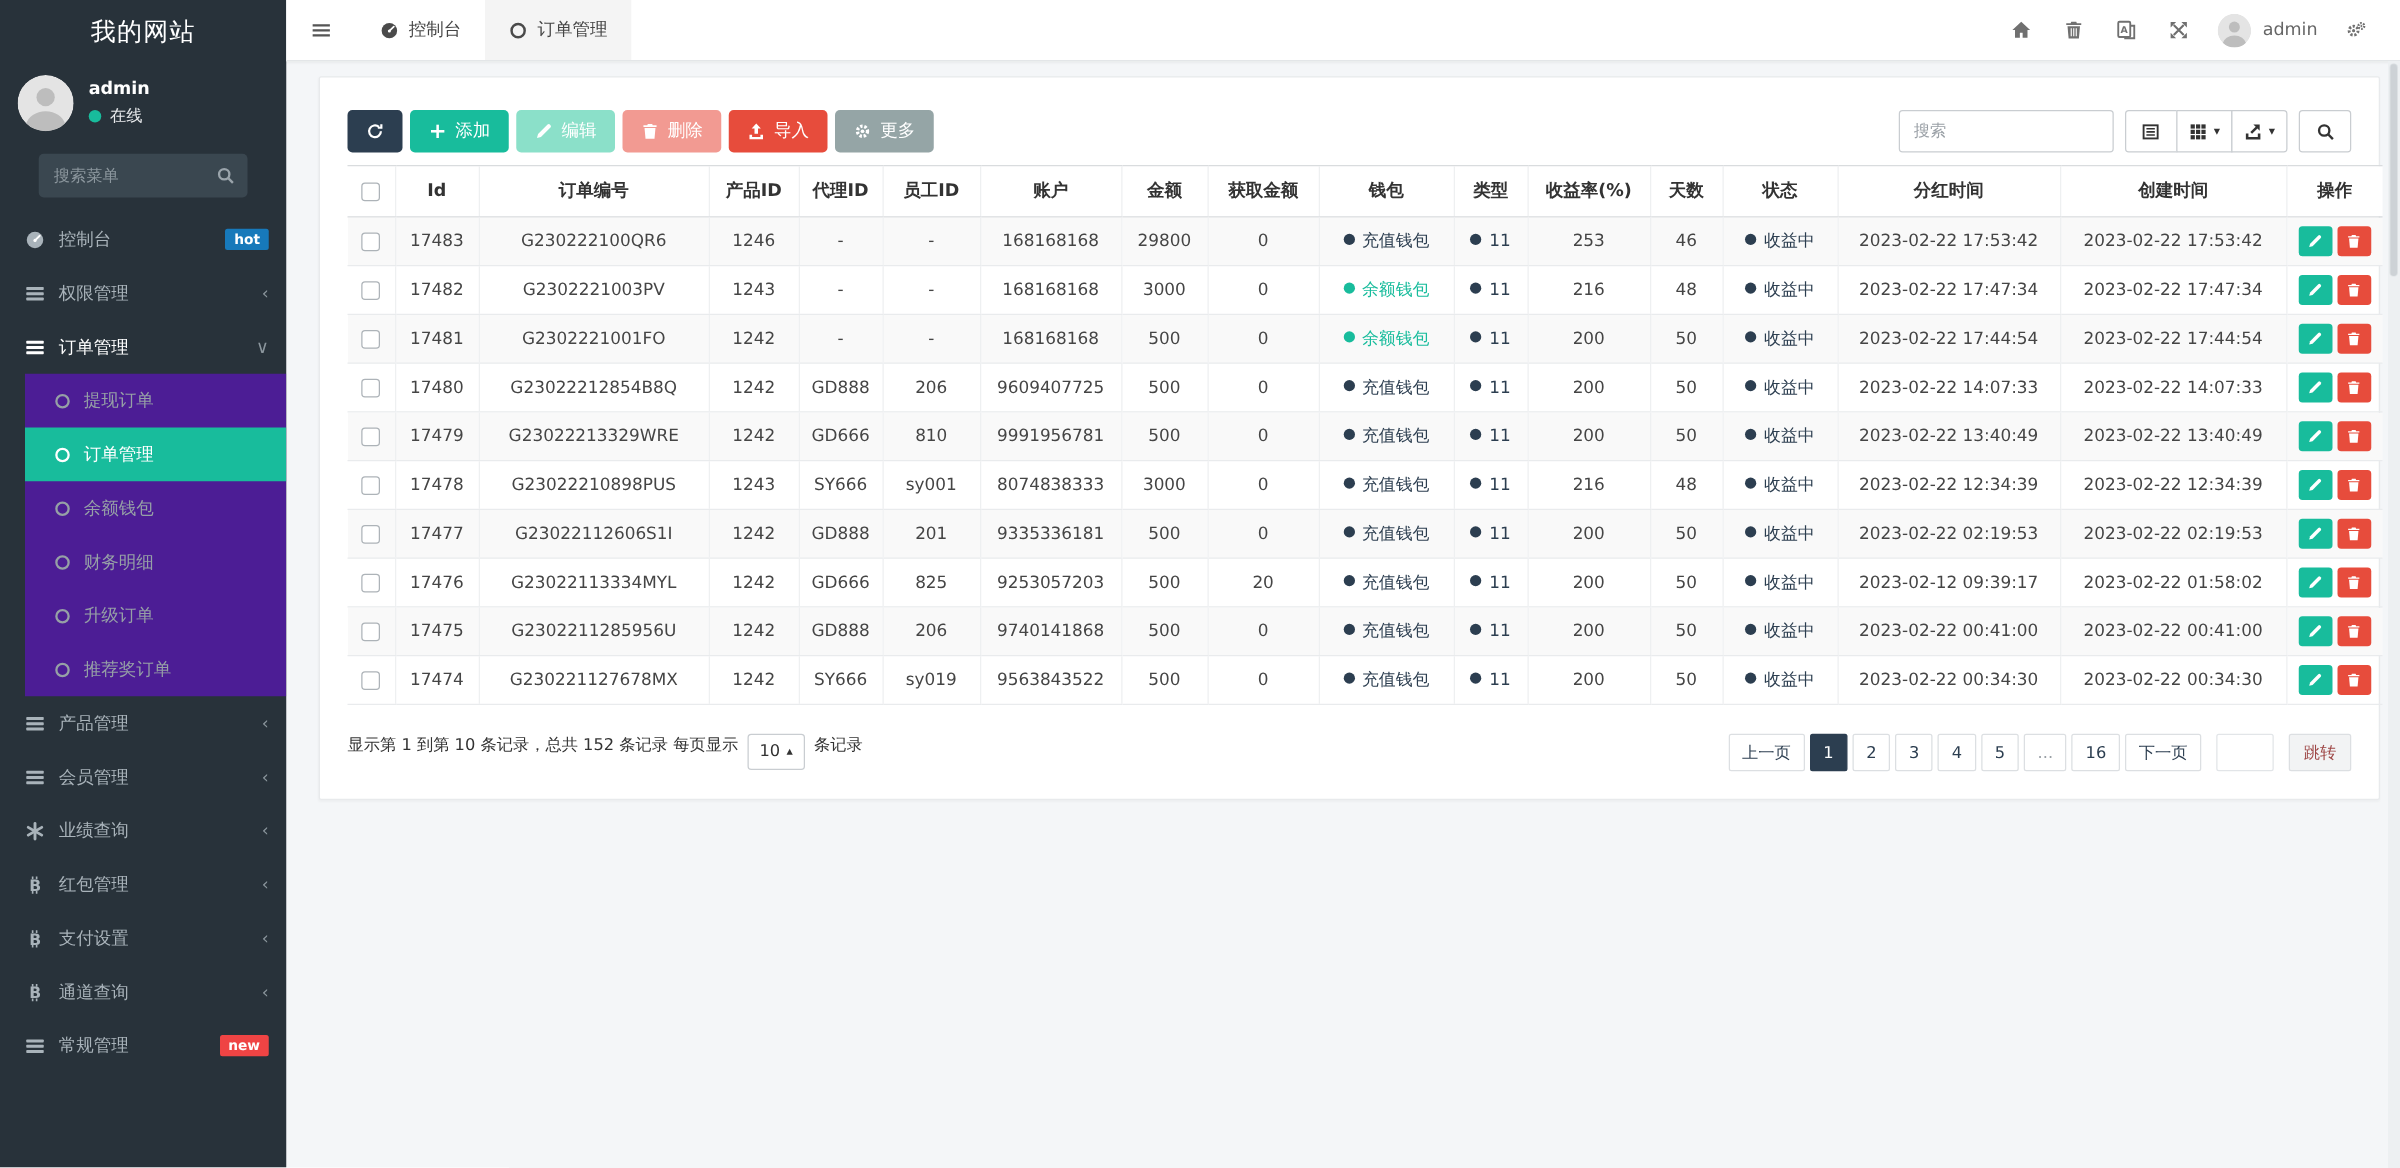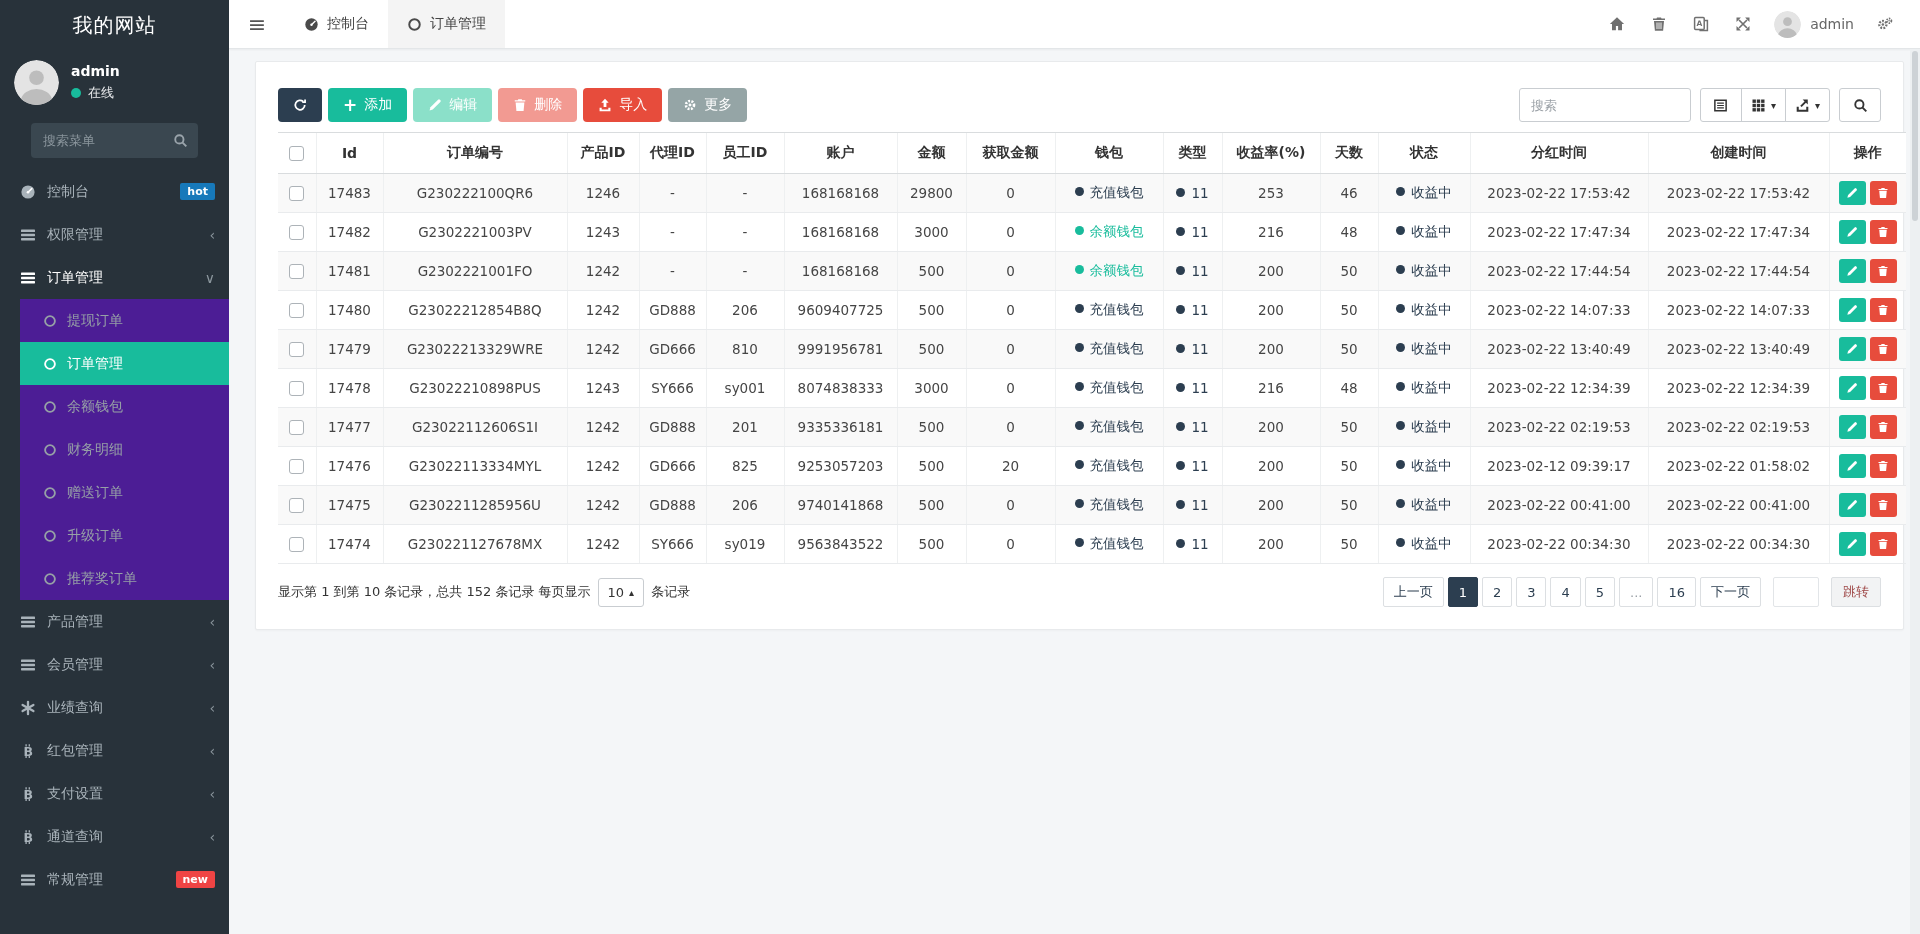--- a/index.html
+++ b/index.html
@@ -78,21 +78,21 @@
   input[type="checkbox"] { appearance:none; width:15px; height:15px; border:1px solid #adb3b8; border-radius:3px; background:#fff; cursor:pointer; vertical-align:middle; }
   .dot { display:inline-block; width:9px; height:9px; border-radius:50%; margin-right:6px; vertical-align:1px; }
   .cell-dark { color:#2c3e50; }
   .cell-green { color:#18bc9c; }
   .act-btn { width:27px; height:24px; border:none; border-radius:3px; color:#fff; display:inline-flex; align-items:center; justify-content:center; margin:0 2px; cursor:pointer; vertical-align:middle; }
   .act-btn .ic { width:12px; height:12px; }
   .act-edit { background:#18bc9c; }
   .act-del { background:#e74c3c; }
 
   
-  .table-footer { display:flex; align-items:center; margin-top:13px; font-size:13px; color:#333; }
+  .table-footer { display:flex; align-items:flex-start; margin-top:23px; font-size:13px; color:#333; }
   .page-size-btn { border:1px solid #c9cdd1; background:#fff; height:29px; padding:0 9px; margin:0 7px; border-radius:3px; font-size:13px; display:inline-flex; align-items:center; gap:5px; cursor:pointer; color:#333; font-family:inherit; }
   .pager { margin-left:auto; display:flex; align-items:center; gap:4px; }
   .pbtn { min-width:29px; height:30px; padding:0 10px; border:1px solid #dcdfe2; background:#fff; color:#2c3e50; font-size:13px; display:inline-flex; align-items:center; justify-content:center; border-radius:2px; cursor:pointer; font-family:inherit; }
   .pbtn.active { background:#2c3e50; border-color:#2c3e50; color:#fff; }
   .pbtn.ellipsis { color:#9aa0a6; }
   .jump-input { width:46px; height:30px; border:1px solid #e2e5e8; border-radius:2px; margin-left:8px; outline:none; padding:0 6px; font-family:inherit; }
   .jump-btn { margin-left:8px; height:30px; padding:0 11px; background:#f2f3f4; border:1px solid #dcdfe2; color:#9e4746; font-size:13px; border-radius:2px; cursor:pointer; font-family:inherit; }
 
   .scroll-strip { position:fixed; right:0; top:49px; width:10px; height:885px; background:#edf0f2; }
   .scroll-thumb { width:6px; margin:2px auto; height:170px; border-radius:3px; background:#cdd2d6; }
@@ -188,28 +188,20 @@
           </span>
           <span>余额钱包</span>
         </div>
         <div class="submenu-item">
           <span class="sub-ring">
             <svg viewBox="0 0 16 16" fill="none" stroke="currentColor" stroke-width="2.1">
               <circle cx="8" cy="8" r="5.6"></circle>
             </svg>
           </span>
           <span>财务明细</span>
-        </div>
-        <div class="submenu-item">
-          <span class="sub-ring">
-            <svg viewBox="0 0 16 16" fill="none" stroke="currentColor" stroke-width="2.1">
-              <circle cx="8" cy="8" r="5.6"></circle>
-            </svg>
-          </span>
-          <span>赠送订单</span>
         </div>
         <div class="submenu-item">
           <span class="sub-ring">
             <svg viewBox="0 0 16 16" fill="none" stroke="currentColor" stroke-width="2.1">
               <circle cx="8" cy="8" r="5.6"></circle>
             </svg>
           </span>
           <span>升级订单</span>
         </div>
         <div class="submenu-item">

